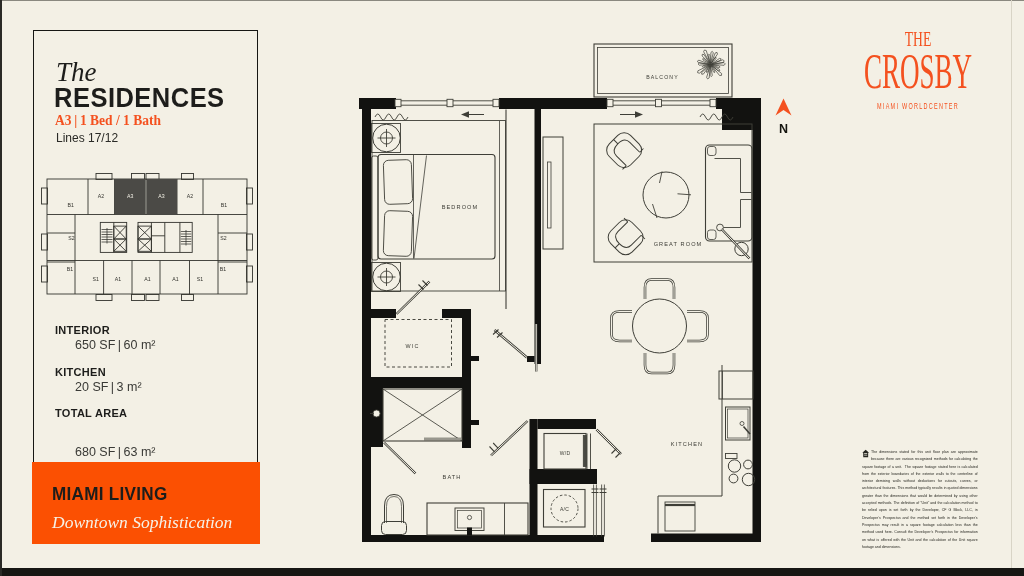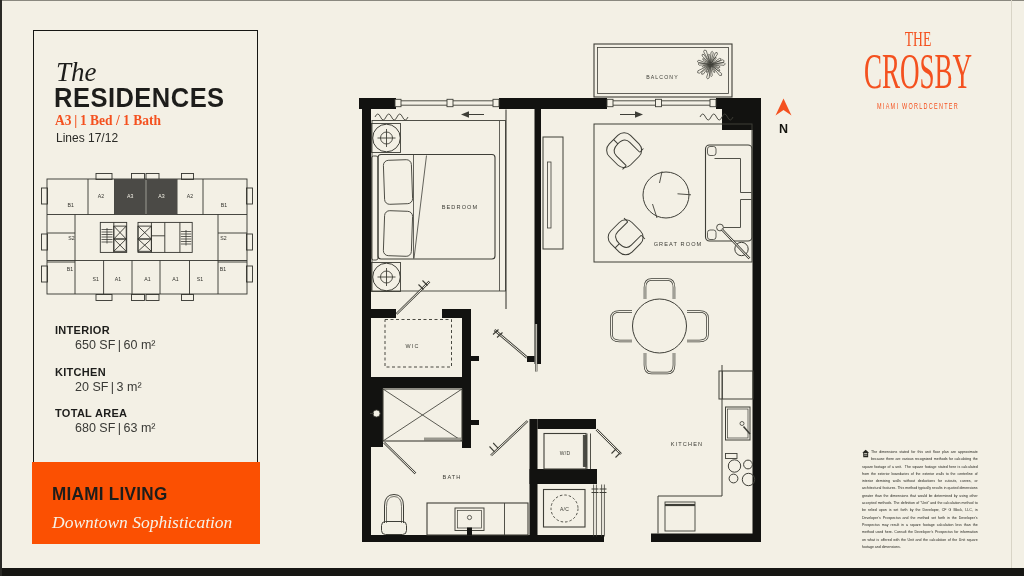--- a/index.html
+++ b/index.html
@@ -50,21 +50,21 @@
 <div class="abs" id="ttl-the">The</div>
 <div class="abs" id="ttl-res">RESIDENCES</div>
 <div class="abs" id="ttl-a3">A3 | 1 Bed / 1 Bath</div>
 <div class="abs" id="ttl-lines">Lines 17/12</div>
 
 <div class="abs statlbl" style="top:324px;">INTERIOR</div>
 <div class="abs statval" style="top:338px;">650 SF | 60 m²</div>
 <div class="abs statlbl" style="top:366px;">KITCHEN</div>
 <div class="abs statval" style="top:380px;">20 SF | 3 m²</div>
 <div class="abs statlbl" style="top:407px;">TOTAL AREA</div>
-<div class="abs statval" style="top:421px;">680 SF | 63 m²</div>
+<div class="abs statval" style="top:445px;">680 SF | 63 m²</div>
 
 <div class="abs" id="orange"></div>
 <div class="abs" id="ml">MIAMI LIVING</div>
 <div class="abs" id="ds">Downtown Sophistication</div>
 
 <div class="abs" id="logo-the">THE</div>
 <div class="abs" id="logo-crosby">CROSBY</div>
 <div class="abs" id="logo-sub">MIAMI WORLDCENTER</div>
 
 <div class="abs" id="disc"><svg style="float:left;width:9px;height:9px;margin:1px 2px 0 0" viewBox="0 0 24 24">

